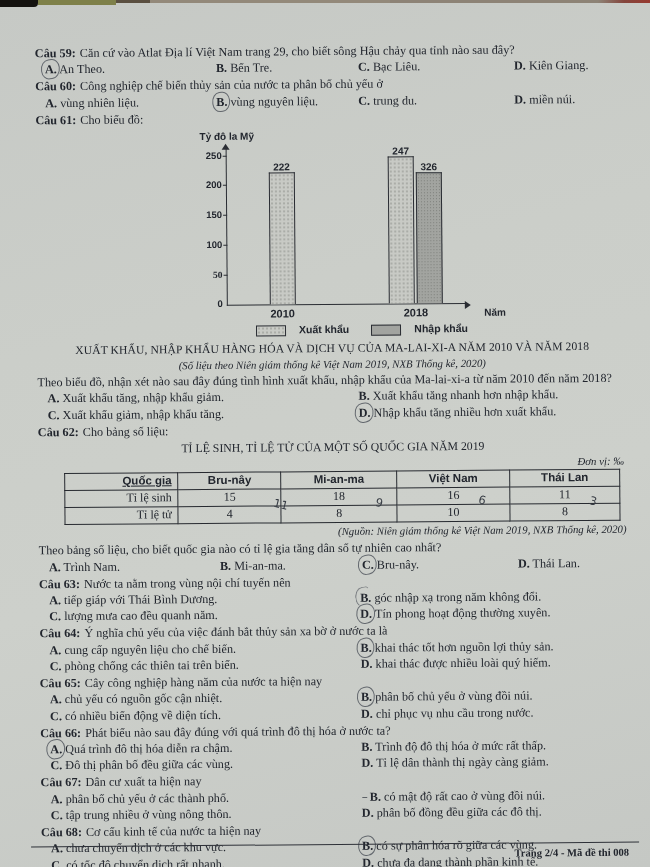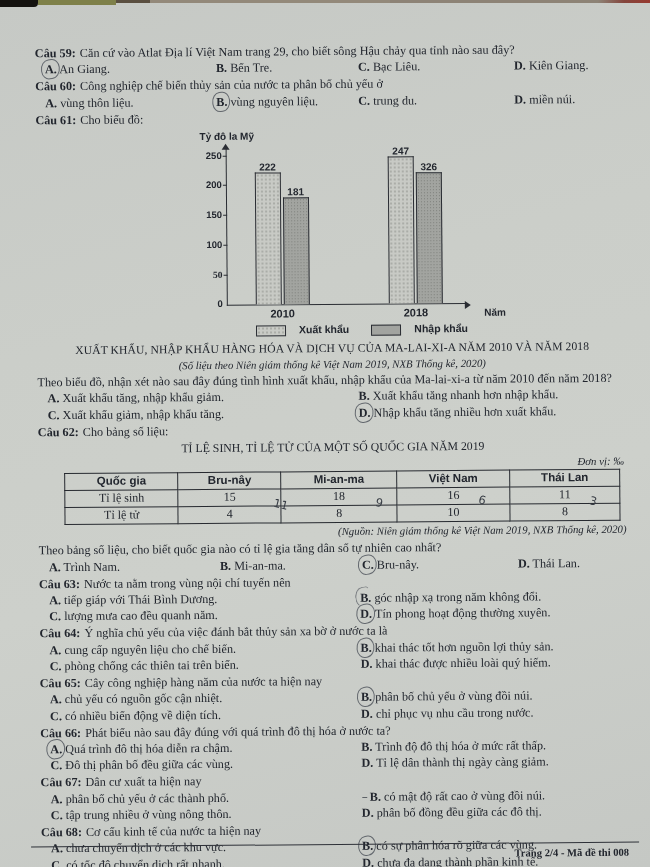--- a/index.html
+++ b/index.html
@@ -54,52 +54,52 @@
   .fig-caption{text-align:center;font-size:11.6px;margin-top:4px;letter-spacing:.1px;}
   .fig-sub{text-align:center;font-style:italic;font-size:10.8px;}
 
   
   .tbl-title{text-align:center;font-size:11.8px;margin-top:2px;}
   .tbl-unit{font-style:italic;font-size:10.8px;text-align:right;margin:0 4px 1px 0;}
   .tbl-wrap{position:relative;margin-left:26px;width:556px;}
   table.data{width:100%;border-collapse:collapse;font-size:12px;}
   table.data th,table.data td{border:1.3px solid #272a30;padding:0 6px;height:16px;}
   table.data th{font-family:"Liberation Sans",sans-serif;font-size:11.5px;text-align:center;}
-  table.data th.first{text-align:center;}
+  table.data th.first{text-align:right;text-decoration:underline;}
   table.data td{text-align:center;}
-  table.data td.first{text-align:center;border-radius:6px;}
+  table.data td.first{text-align:right;border-radius:6px;}
   .tmark{position:absolute;font-family:"DejaVu Sans",sans-serif;font-size:11.5px;color:#383d45;transform:rotate(14deg);}
   .tbl-source{font-style:italic;font-size:10.8px;text-align:right;margin:1px 2px 2px 0;}
 
   .footer-line{position:absolute;left:-10px;right:-8px;bottom:22px;border-top:1.4px solid #2e3138;}
   .footer{position:absolute;right:2px;bottom:5px;font-size:10.6px;font-weight:bold;}
 </style>
 </head>
 <body>
 
 <div class="page">
   <div class="strip-base"></div>
   <div class="strip-black"></div>
   <div class="strip-olive"></div>
 
   <div class="content">
 
     <div class="qslot">
         <div class="qline"><b class="qnum">Câu 59:</b><span>Căn cứ vào Atlat Địa lí Việt Nam trang 29, cho biết sông Hậu chảy qua tỉnh nào sau đây?</span></div>
         <div class="opts cols4">
-          <span class="opt"><b class="letter circled">A.</b><span class="otext"> An Giang.</span></span>
+          <span class="opt"><b class="letter circled">A.</b><span class="otext"> An Theo.</span></span>
           <span class="opt"><b class="letter">B.</b><span class="otext"> Bến Tre.</span></span>
           <span class="opt"><b class="letter">C.</b><span class="otext"> Bạc Liêu.</span></span>
           <span class="opt"><b class="letter">D.</b><span class="otext"> Kiên Giang.</span></span>
         </div>
       </div>
     <div class="qslot">
         <div class="qline"><b class="qnum">Câu 60:</b><span>Công nghiệp chế biến thủy sản của nước ta phân bố chủ yếu ở</span></div>
         <div class="opts cols4">
-          <span class="opt"><b class="letter">A.</b><span class="otext"> vùng thôn liệu.</span></span>
+          <span class="opt"><b class="letter">A.</b><span class="otext"> vùng nhiên liệu.</span></span>
           <span class="opt"><b class="letter circled">B.</b><span class="otext"> vùng nguyên liệu.</span></span>
           <span class="opt"><b class="letter">C.</b><span class="otext"> trung du.</span></span>
           <span class="opt"><b class="letter">D.</b><span class="otext"> miền núi.</span></span>
         </div>
       </div>
     <div class="qslot">
         <div class="qline"><b class="qnum">Câu 61:</b><span>Cho biểu đồ:</span></div>
       </div>
 
     <div class="figure">
@@ -115,23 +115,20 @@
           <i class="ymark" style="bottom: 59.542px;"></i>
           <span class="ytick" style="bottom: 85.313px;">150</span>
           <i class="ymark" style="bottom: 89.313px;"></i>
           <span class="ytick" style="bottom: 115.084px;">200</span>
           <i class="ymark" style="bottom: 119.084px;"></i>
           <span class="ytick" style="bottom: 144.855px;">250</span>
           <i class="ymark" style="bottom: 148.855px;"></i>
           <div class="group" style="left: 23%;">
             <div class="bar s0" style="height: 132.183px;">
               <span class="bval">222</span>
-            </div>
-            <div class="bar s1" style="height: 107.771px;">
-              <span class="bval">181</span>
             </div>
             <span class="xcat">2010</span>
           </div>
           <div class="group" style="left: 79%;">
             <div class="bar s0" style="height: 147.069px;">
               <span class="bval">247</span>
             </div>
             <div class="bar s1" style="height: 131.588px;">
               <span class="bval">326</span>
             </div>

